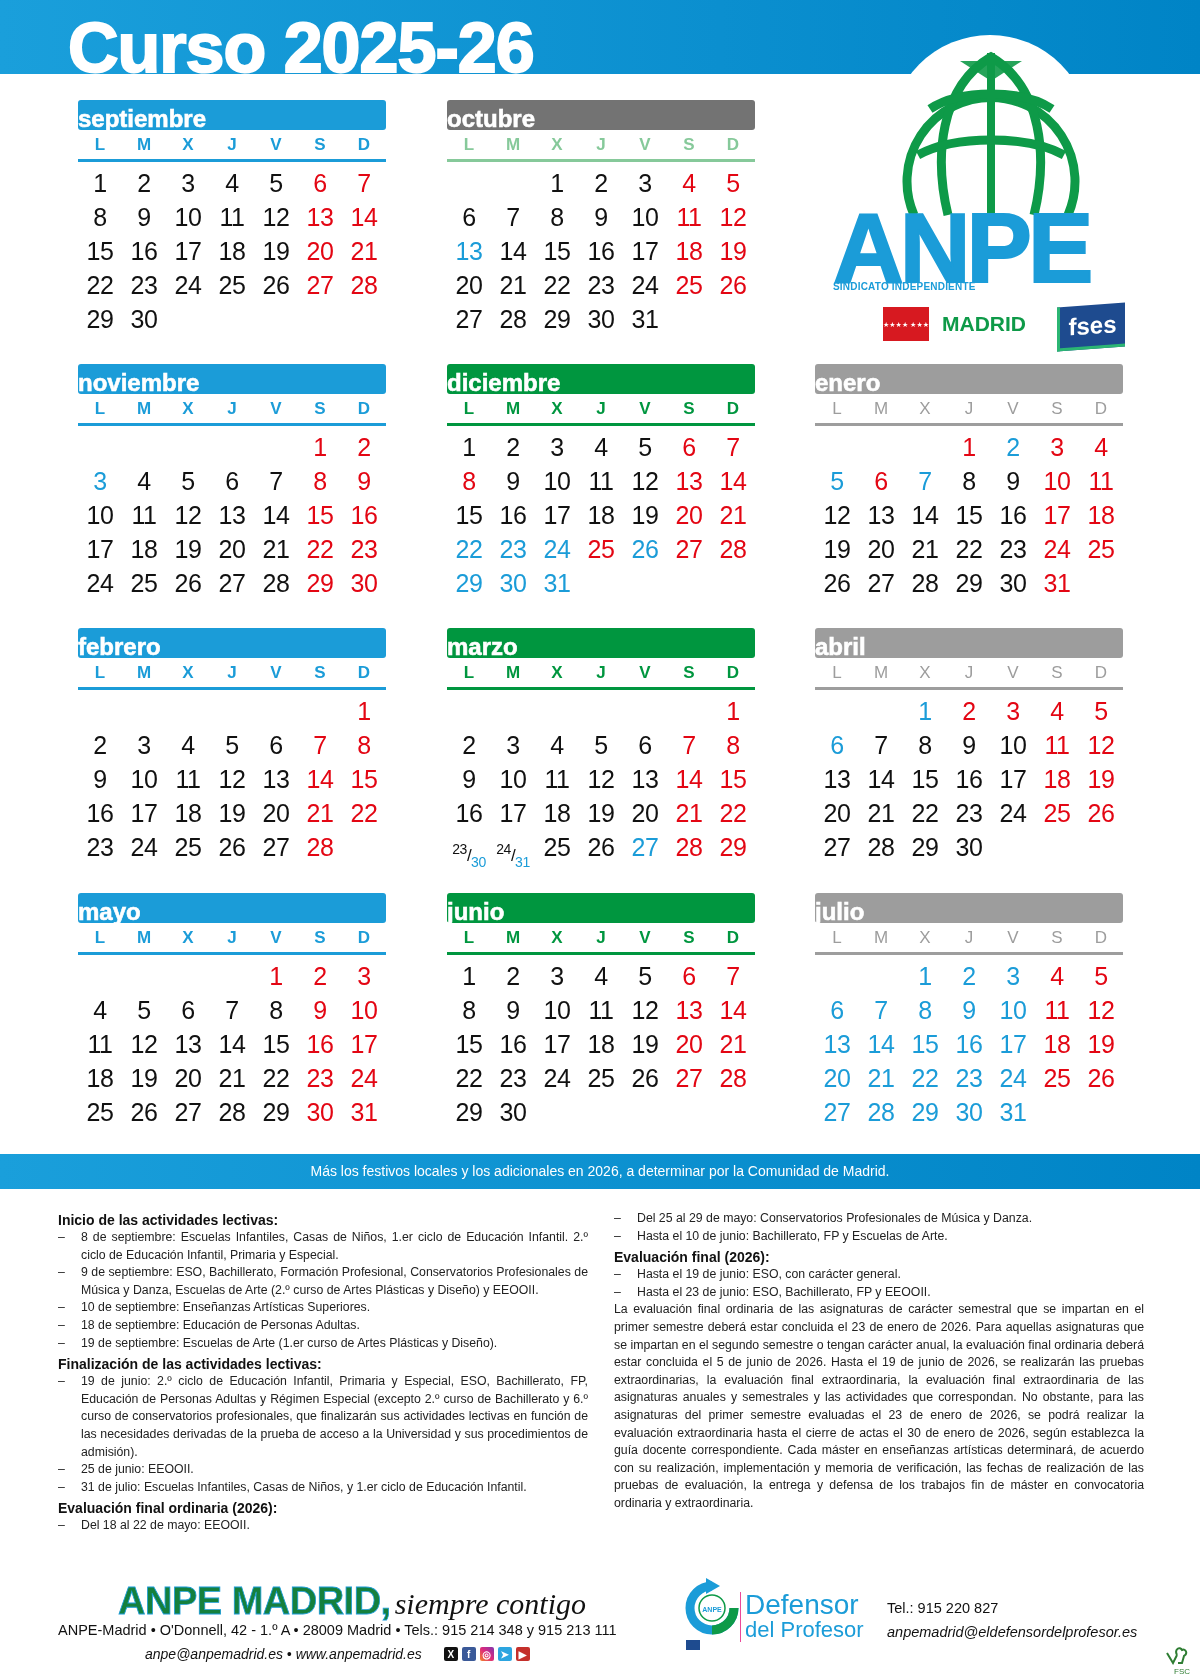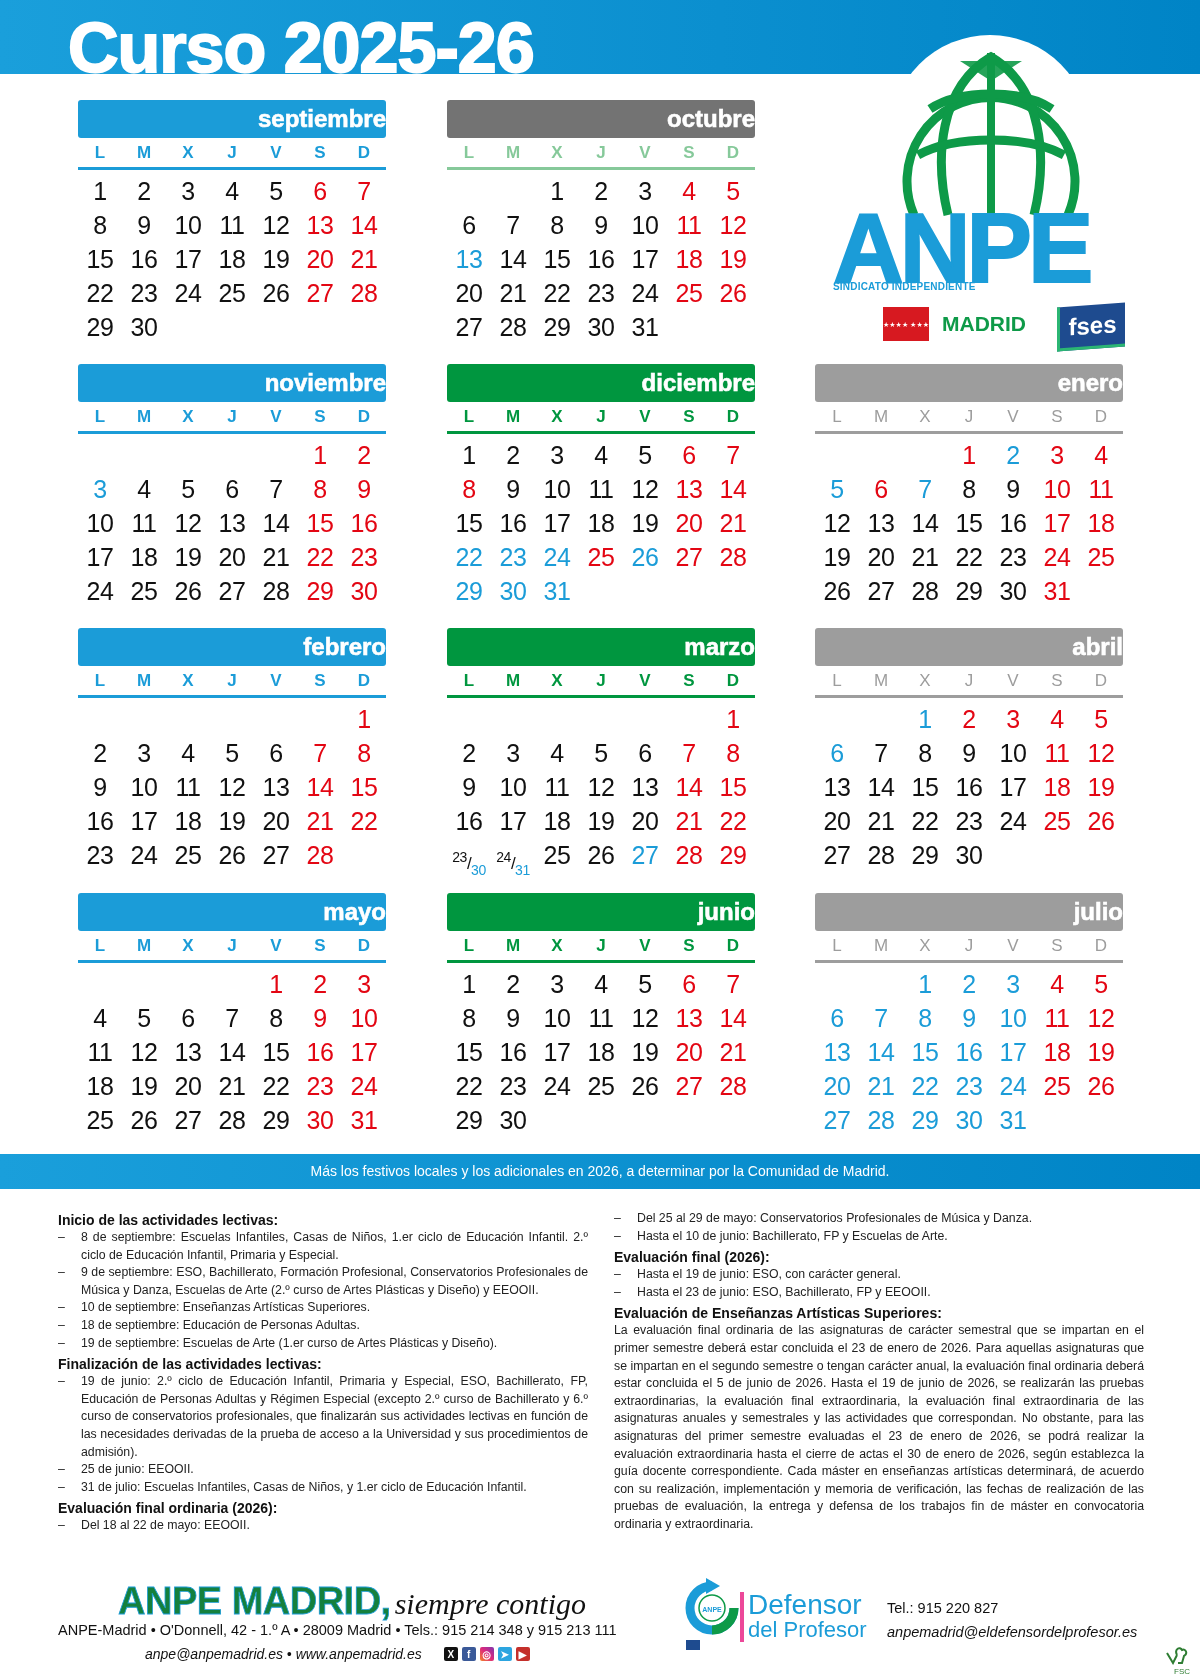--- a/index.html
+++ b/index.html
@@ -21,22 +21,22 @@
   .sindicato { position: absolute; left: 18px; top: 246px; font-size: 10px; font-weight: 900;
     color: #1b9cd8; letter-spacing: 0.2px; }
   .cm-flag { position: absolute; left: 68px; top: 272px; width: 46px; height: 34px; background: #d71920;
     display: flex; align-items: center; justify-content: center; color: #fff; font-size: 7px; line-height: 7px; text-align: center; }
   .madrid-word { position: absolute; left: 127px; top: 277px; font-size: 21px; font-weight: 900; color: #0e9a48; }
   .fses-logo { position: absolute; left: 242px; top: 270px; width: 68px; height: 44px;
     background: #1e4b8f; transform: skewY(-4deg); border-left: 3px solid #2bb673; border-bottom: 3px solid #2bb673;
     color: #fff; font-weight: 700; font-size: 24px; display: flex; align-items: center; justify-content: center; }
 
   .month { position: absolute; width: 308px; }
-  .month-head { height: 38px; border-radius: 3px; color: #fff; font-weight: 900; font-size: 24px;
-    text-align: right; line-height: 38px; -webkit-text-stroke: 0.6px #fff; }
+  .month-head { height: 30px; border-radius: 3px; color: #fff; font-weight: 900; font-size: 24px;
+    text-align: left; line-height: 38px; -webkit-text-stroke: 0.6px #fff; }
   .dow-row { display: grid; grid-template-columns: repeat(7, 1fr); height: 32px; align-items: center;
     border-bottom: 3px solid; font-weight: 700; font-size: 17px; text-align: center; margin-top: 0; }
   .days { display: grid; grid-template-columns: repeat(7, 1fr); grid-auto-rows: 34px; margin-top: 4px; }
   .day { font-size: 25px; text-align: center; line-height: 34px; color: #111; letter-spacing: -0.5px; }
   .day.red { color: #e30613; }
   .day.blue { color: #1b9cd8; }
   .day.split { font-size: 14px; line-height: 34px; padding-top: 2px; }
   .split .a { color: #111; vertical-align: 7px; }
   .split .sl { color: #111; font-size: 17px; }
   .split .b { color: #1b9cd8; vertical-align: -6px; }
@@ -66,21 +66,21 @@
   .slogan-b { font-family: "Liberation Serif", serif; font-style: italic; font-size: 30px; color: #111; margin-left: 4px; }
   .footer-address { position: absolute; left: 58px; top: 1622px; font-size: 14.5px; color: #111; white-space: nowrap; }
   .footer-web { position: absolute; left: 145px; top: 1646px; font-size: 14px; font-style: italic; color: #111; white-space: nowrap; display: flex; align-items: center; gap: 14px; }
   .social { display: inline-flex; gap: 4px; margin-left: 8px; }
   .social span { width: 14px; height: 14px; display: inline-flex; align-items: center; justify-content: center;
     font-size: 10px; font-style: normal; font-weight: 700; color: #fff; border-radius: 2px; }
   .s-x { background: #111; } .s-f { background: #3b5998; } .s-i { background: linear-gradient(45deg,#f58529,#dd2a7b,#8134af); }
   .s-t { background: #2ca5e0; } .s-y { background: #c4302b; }
 
   .defensor-logo { position: absolute; left: 684px; top: 1578px; width: 56px; height: 78px; }
-  .defensor-text { position: absolute; left: 740px; top: 1592px; border-left: 4px solid #ec4899; padding-left: 4px; }
+  .defensor-text { position: absolute; left: 740px; top: 1592px; border-left: 1px solid #ec4899; padding-left: 4px; }
   .def-a { font-size: 28px; color: #1b9cd8; line-height: 26px; font-weight: 400; }
   .def-b { font-size: 22px; color: #1b9cd8; line-height: 24px; }
   .def-tel { position: absolute; left: 887px; top: 1600px; font-size: 14.5px; color: #111; }
   .def-mail { position: absolute; left: 887px; top: 1624px; font-size: 14.5px; color: #111; font-style: italic; }
   .fsc { position: absolute; left: 1160px; top: 1645px; width: 30px; height: 30px; color: #2e7d32; font-size: 8px; text-align: right; }
 </style>
 </head>
 <body>
 
 <div class="top-band"></div>
@@ -652,21 +652,20 @@
 <div class="col" style="left:614px; top:1210px; width:530px;">
   <ul>
     <li>Del 25 al 29 de mayo: Conservatorios Profesionales de Música y Danza.</li>
     <li>Hasta el 10 de junio: Bachillerato, FP y Escuelas de Arte.</li>
   </ul>
   <h3>Evaluación final (2026):</h3>
   <ul>
     <li>Hasta el 19 de junio: ESO, con carácter general.</li>
     <li>Hasta el 23 de junio: ESO, Bachillerato, FP y EEOOII.</li>
   </ul>
-  <h3>Evaluación de Enseñanzas Artísticas Superiores:</h3>
   <p>La evaluación final ordinaria de las asignaturas de carácter semestral que se impartan en el primer semestre deberá estar concluida el 23 de enero de 2026. Para aquellas asignaturas que se impartan en el segundo semestre o tengan carácter anual, la evaluación final ordinaria deberá estar concluida el 5 de junio de 2026. Hasta el 19 de junio de 2026, se realizarán las pruebas extraordinarias, la evaluación final extraordinaria, la evaluación final extraordinaria de las asignaturas anuales y semestrales y las actividades que correspondan. No obstante, para las asignaturas del primer semestre evaluadas el 23 de enero de 2026, se podrá realizar la evaluación extraordinaria hasta el cierre de actas el 30 de enero de 2026, según establezca la guía docente correspondiente. Cada máster en enseñanzas artísticas determinará, de acuerdo con su realización, implementación y memoria de verificación, las fechas de realización de las pruebas de evaluación, la entrega y defensa de los trabajos fin de máster en convocatoria ordinaria y extraordinaria.</p>
 </div>
 
 <div class="footer-slogan">
   <span class="slogan-a">ANPE MADRID,</span><span class="slogan-b">siempre contigo</span>
 </div>
 <div class="footer-address">ANPE-Madrid • O'Donnell, 42 - 1.º A • 28009 Madrid • Tels.: 915 214 348 y 915 213 111</div>
 <div class="footer-web">
   <span>anpe@anpemadrid.es • www.anpemadrid.es</span>
   <span class="social">

